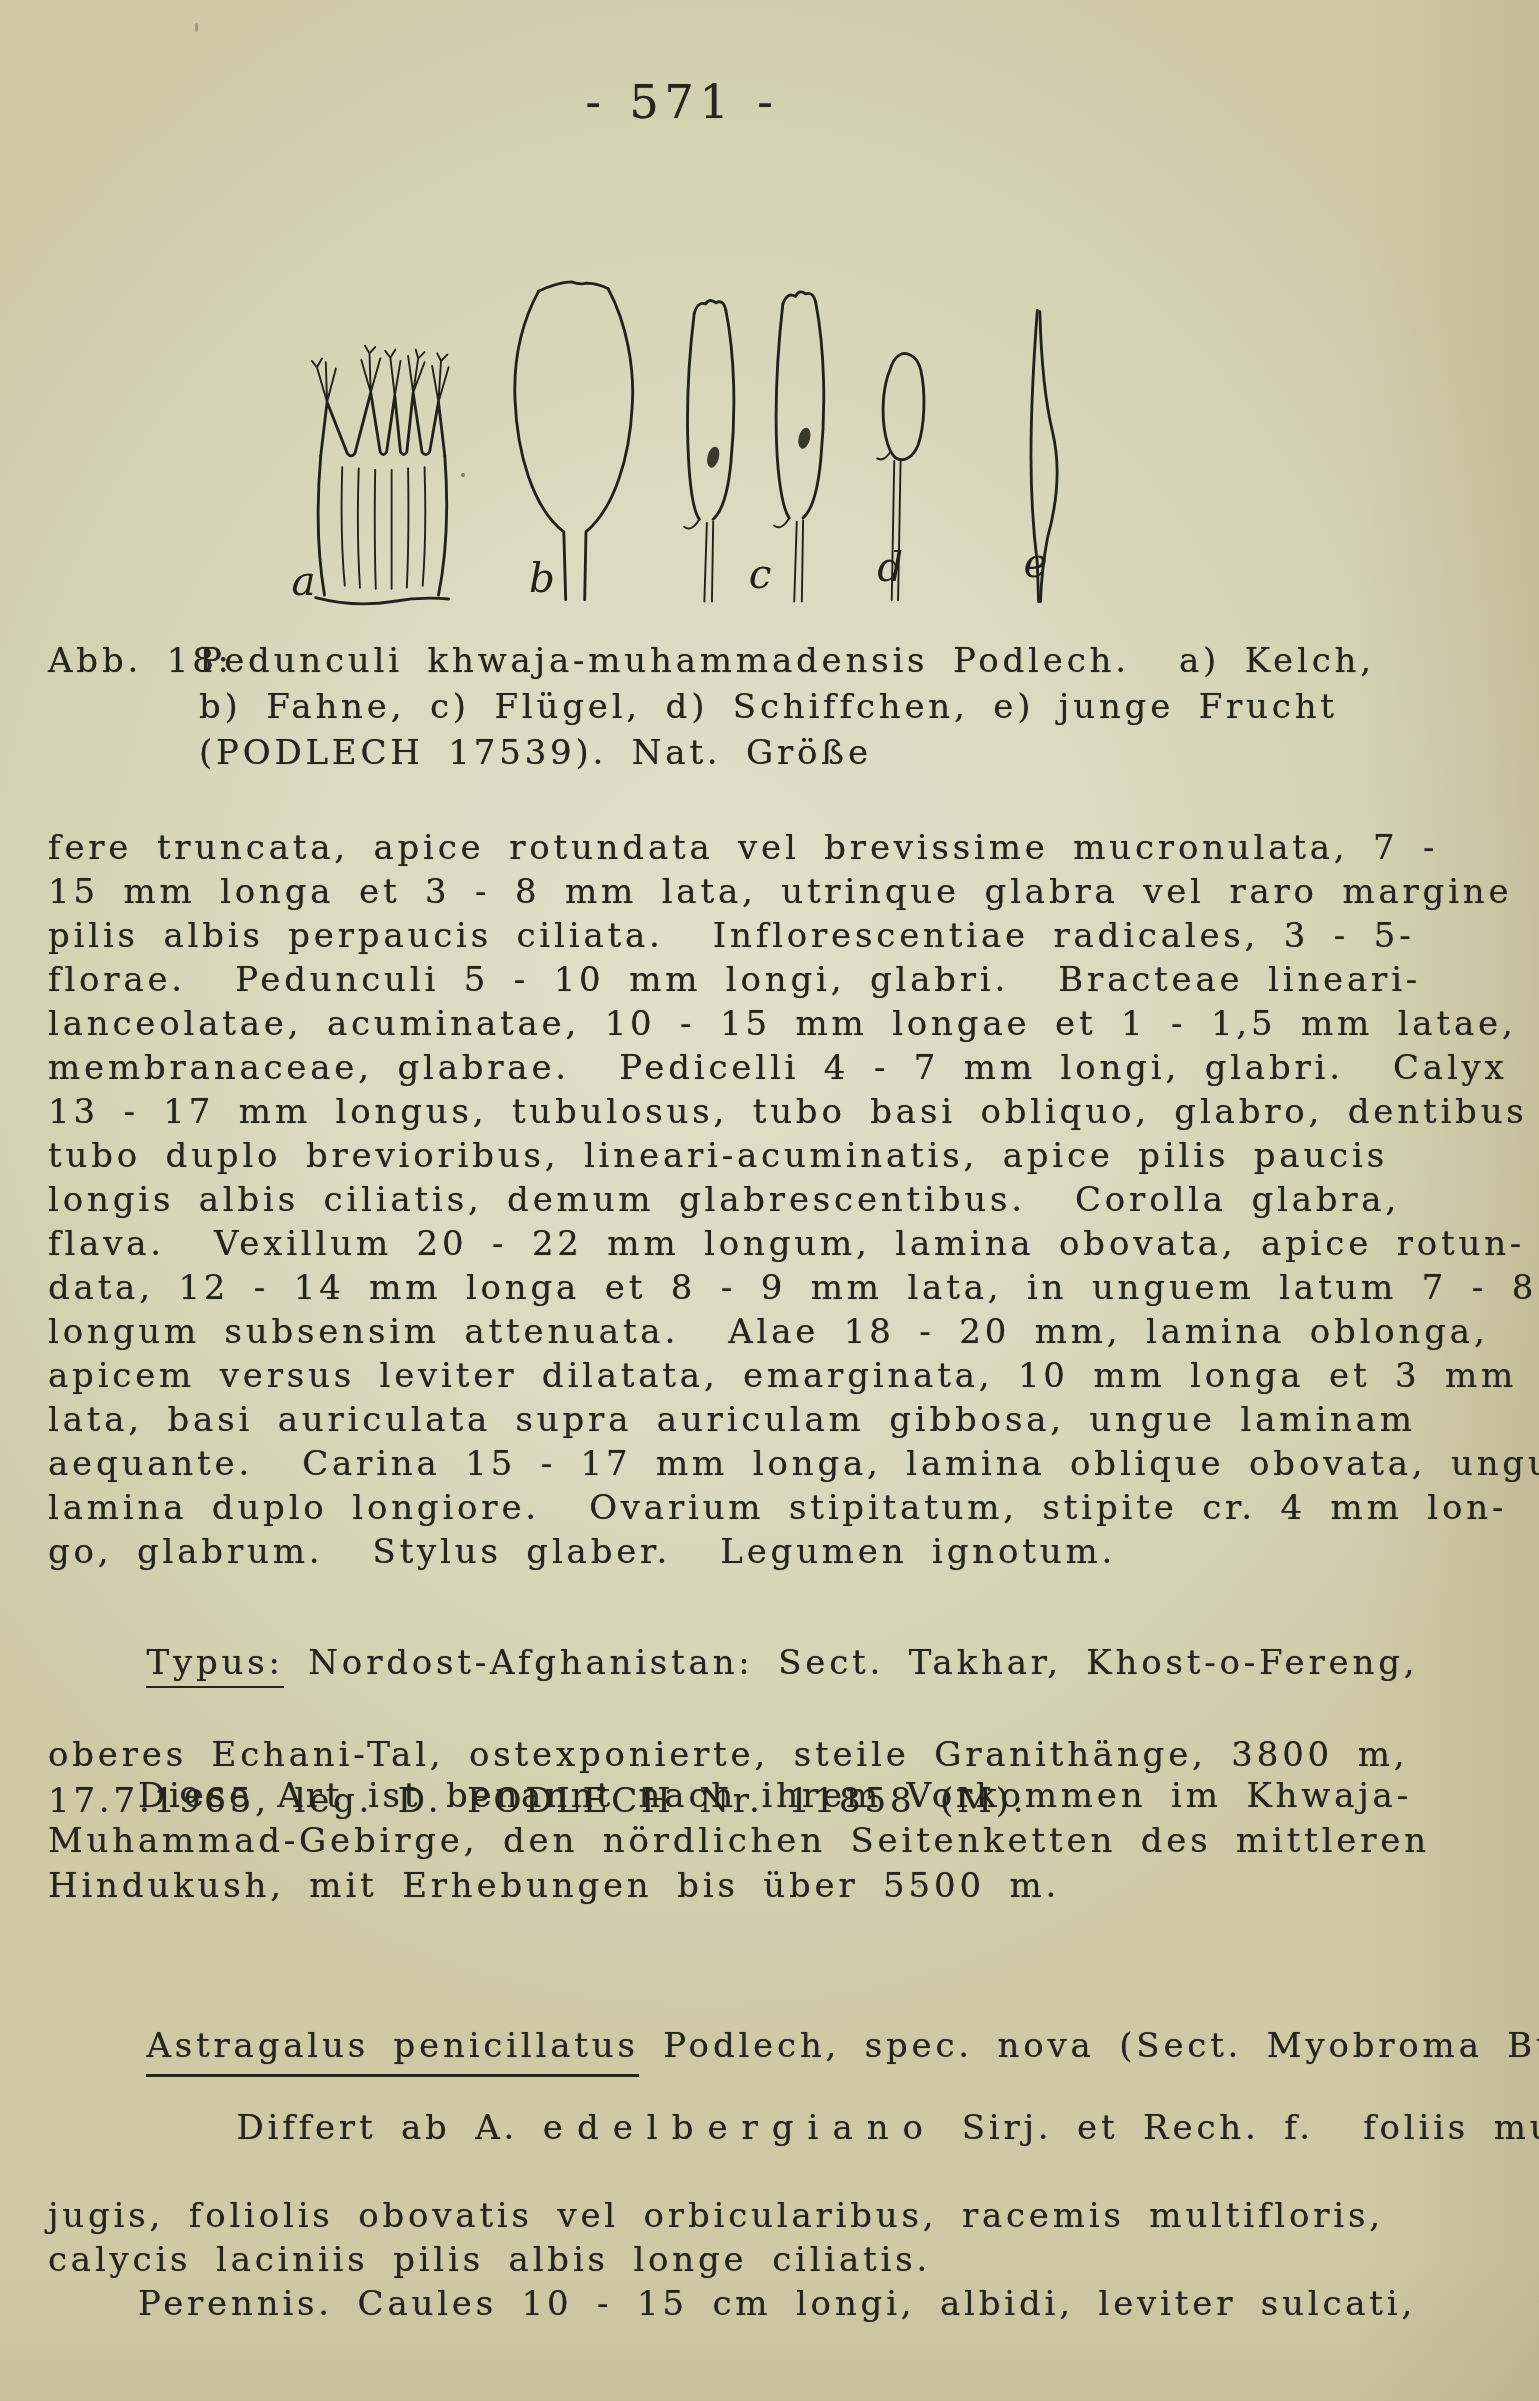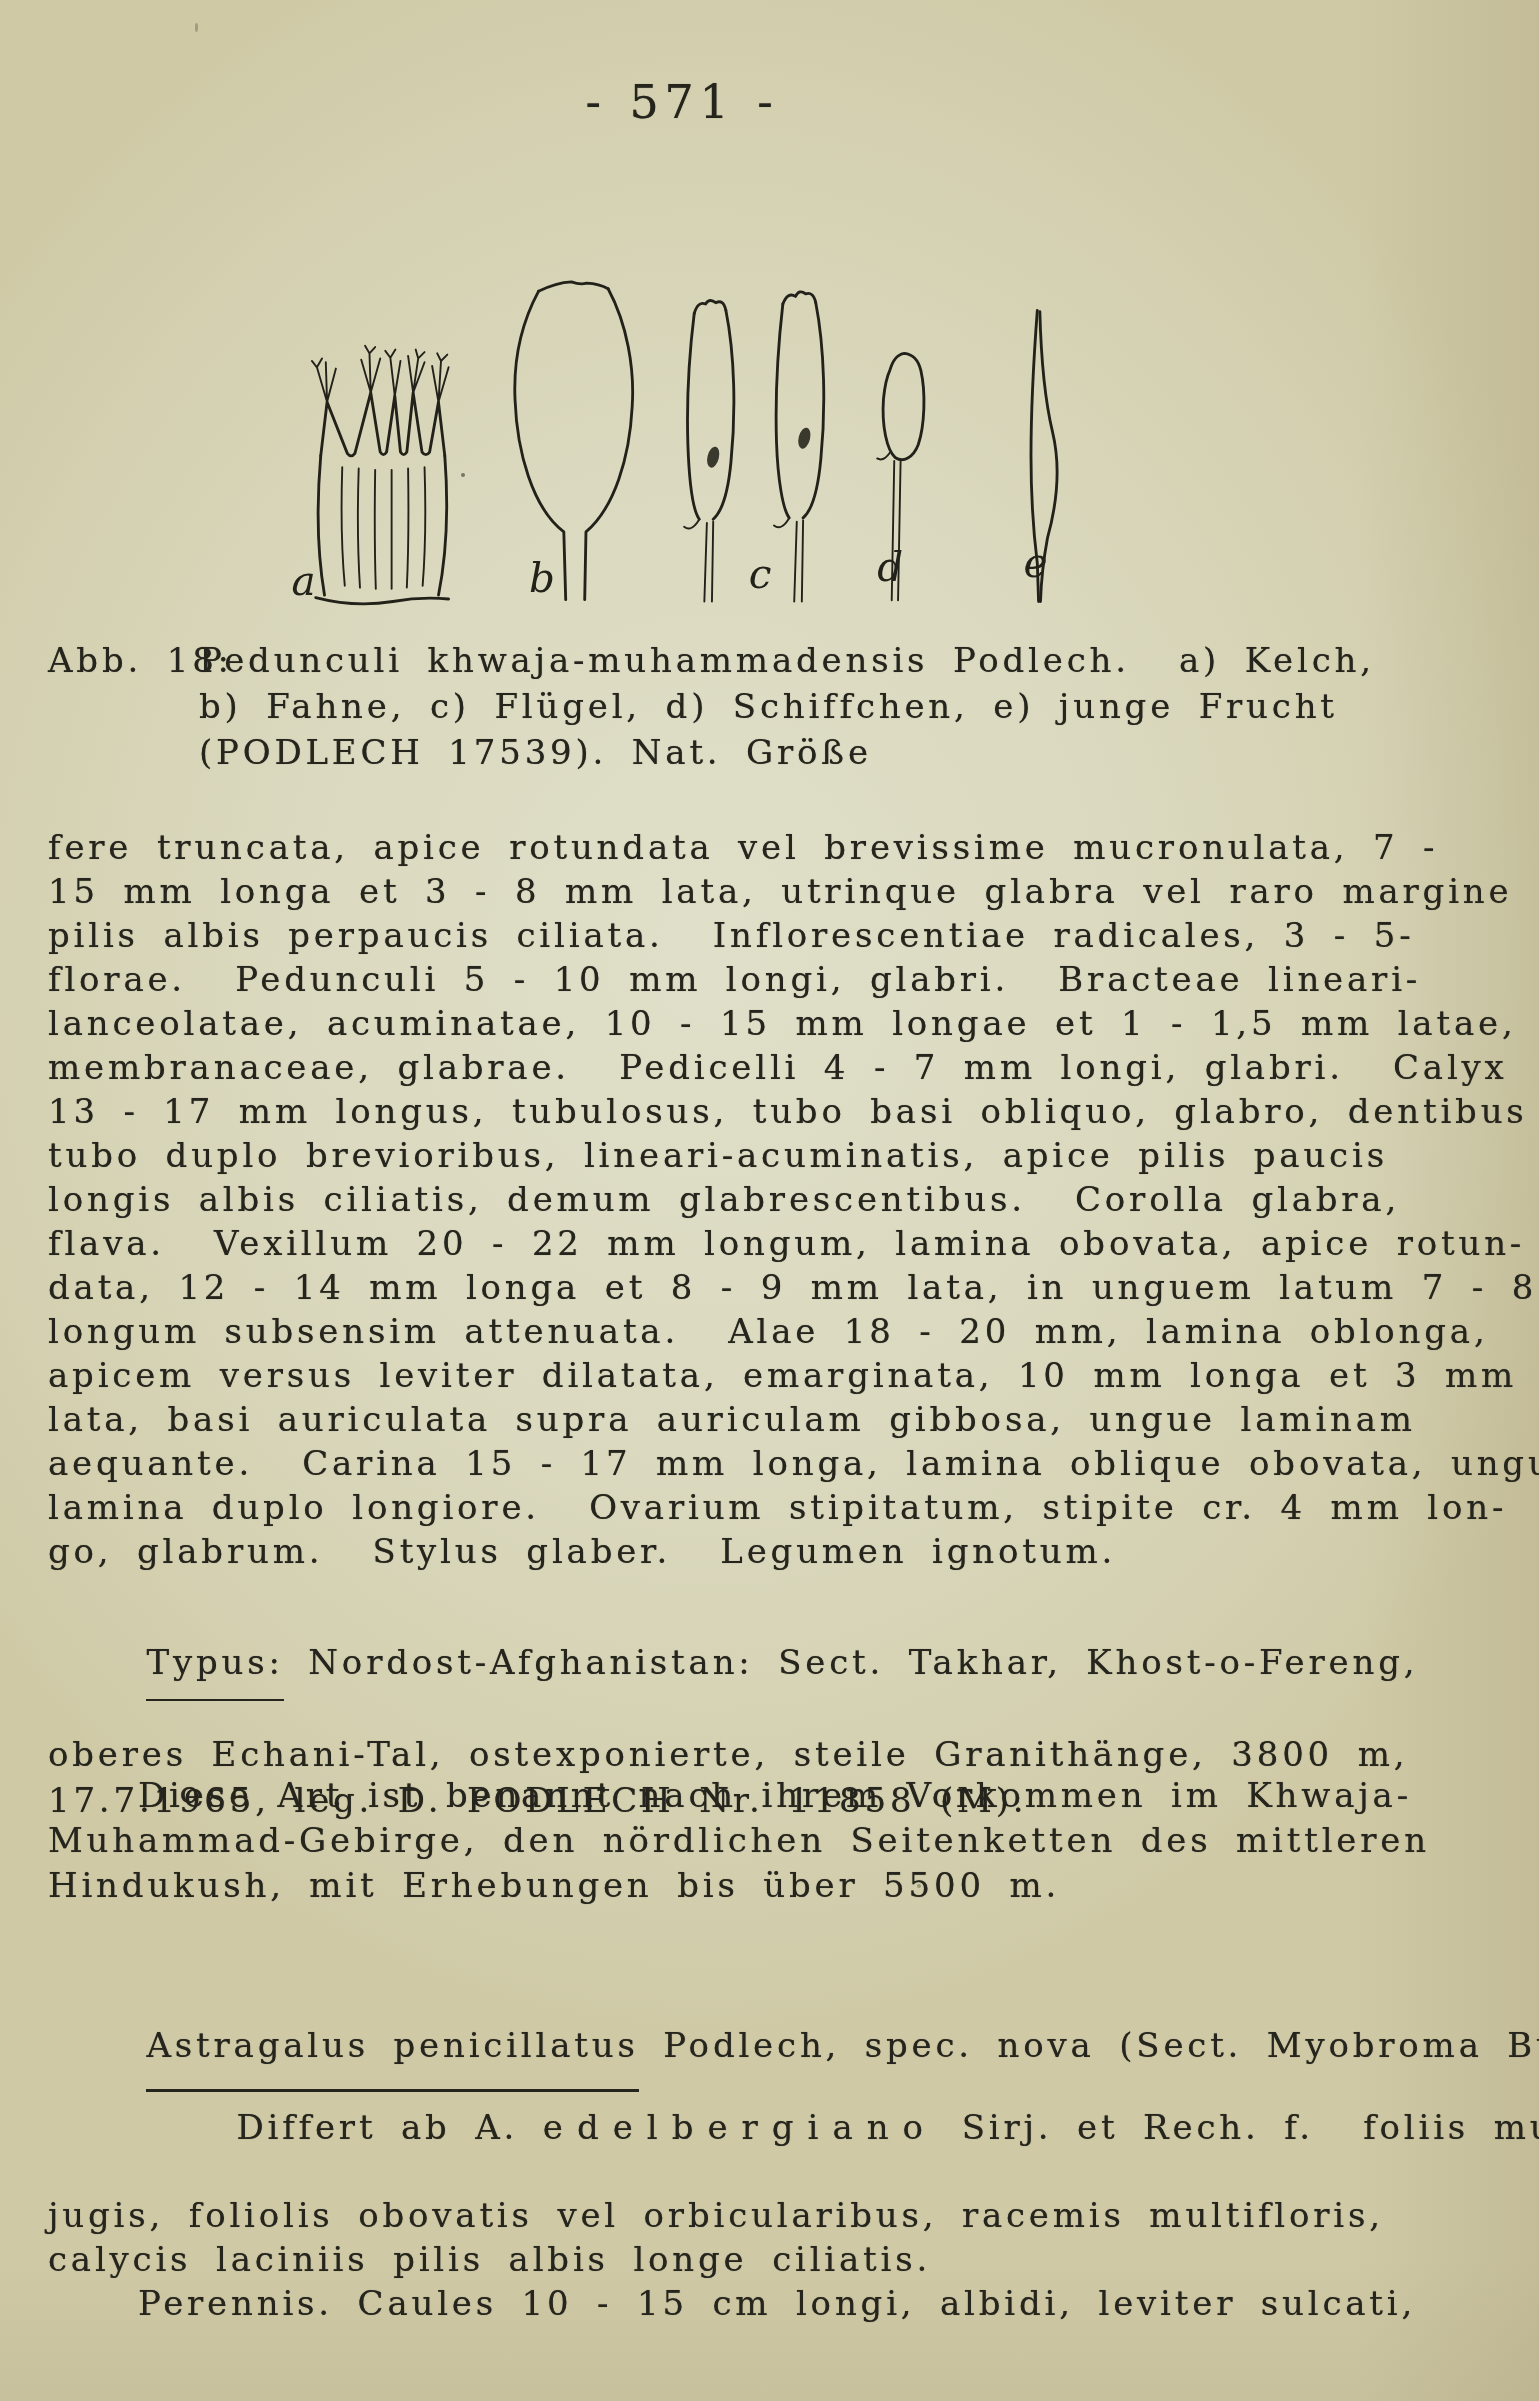--- a/index.html
+++ b/index.html
@@ -22,22 +22,22 @@
   .indent{padding-left:90px;}
   .pagenum{
     position:absolute;top:75px;left:48px;width:1268px;text-align:center;
     font-size:46px;letter-spacing:5.7px;word-spacing:2.5px;
     text-shadow:0 0 0.8px rgba(30,30,22,0.6);
   }
   .caption{top:637px;}
   .cap-row{display:flex;}
   .cap-label{width:151px;flex:none;}
   .cap-cont{padding-left:151px;}
-  .u-typus{border-bottom:2.5px solid #26251d;padding-bottom:17px;}
-  .u-species{border-bottom:3.8px solid #26251d;padding-bottom:24px;}
+  .u-typus{border-bottom:2.5px solid #26251d;padding-bottom:4px;}
+  .u-species{border-bottom:3.8px solid #26251d;padding-bottom:9px;}
   .sperr{letter-spacing:14px;}
   .fig{position:absolute;left:266px;top:266px;width:852px;height:345px;}
   .fig svg{width:100%;height:100%;}
   .ink{stroke:#23221a;fill:none;stroke-linecap:round;stroke-linejoin:round;}
   .w-main{stroke-width:4.5;}
   .w-thin{stroke-width:3;}
   .fig-label{font-family:"DejaVu Serif","Liberation Serif",serif;font-style:italic;font-size:64px;fill:#23221a;stroke:none;}
   .speck{position:absolute;background:rgba(40,38,28,0.55);border-radius:50%;}
 </style>
 </head>

